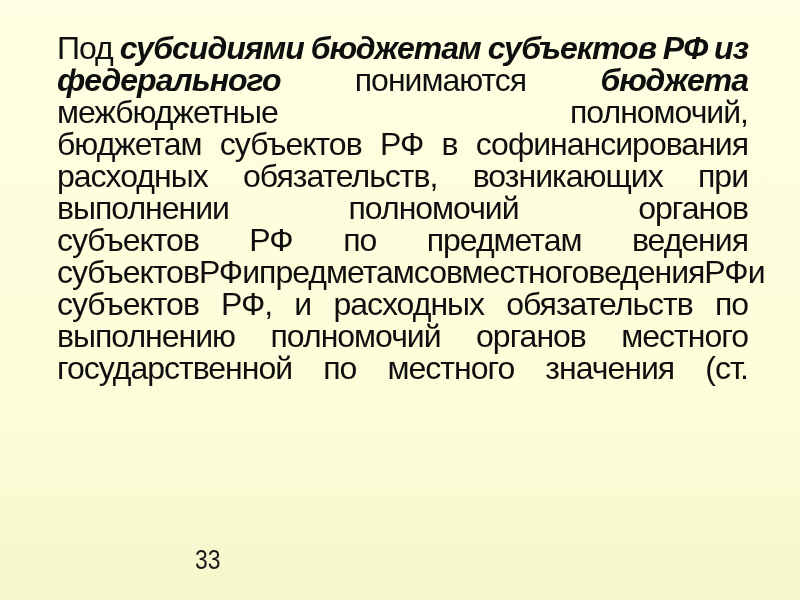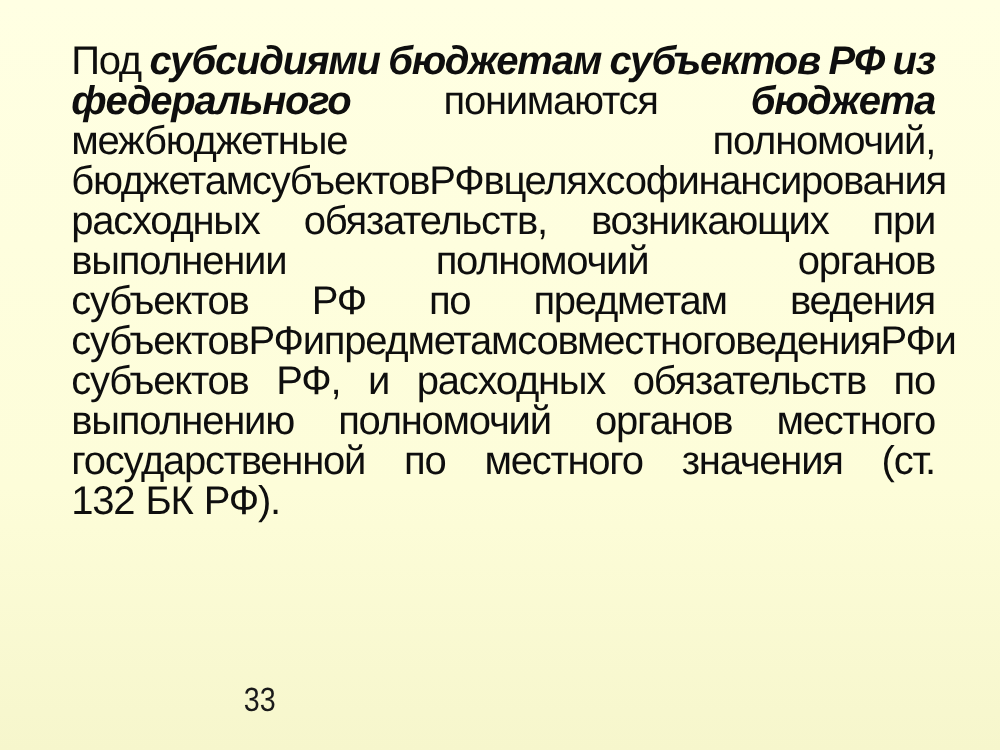--- a/index.html
+++ b/index.html
@@ -42,24 +42,23 @@
   }
 </style>
 </head>
 <body>
 
 <div class="slide">
   <div class="textblock">
       <div class="line"><span class="word">Под</span><span class="word bold">субсидиями</span><span class="word bold">бюджетам</span><span class="word bold">субъектов</span><span class="word bold">РФ</span><span class="word bold">из</span></div>
       <div class="line"><span class="word bold">федерального</span><span class="word">понимаются</span><span class="word bold">бюджета</span></div>
       <div class="line"><span class="word">межбюджетные</span><span class="word">полномочий,</span></div>
-      <div class="line"><span class="word">бюджетам</span><span class="word">субъектов</span><span class="word">РФ</span><span class="word">в</span><span class="word">целях</span><span class="word">софинансирования</span></div>
+      <div class="line"><span class="word">бюджетам</span><span class="word">субъектов</span><span class="word">РФ</span><span class="word">в</span><span class="word">софинансирования</span></div>
       <div class="line"><span class="word">расходных</span><span class="word">обязательств,</span><span class="word">возникающих</span><span class="word">при</span></div>
       <div class="line"><span class="word">выполнении</span><span class="word">полномочий</span><span class="word">органов</span></div>
       <div class="line"><span class="word">субъектов</span><span class="word">РФ</span><span class="word">по</span><span class="word">предметам</span><span class="word">ведения</span></div>
       <div class="line"><span class="word">субъектов</span><span class="word">РФ</span><span class="word">и</span><span class="word">предметам</span><span class="word">совместного</span><span class="word">ведения</span><span class="word">РФ</span><span class="word">и</span></div>
       <div class="line"><span class="word">субъектов</span><span class="word">РФ,</span><span class="word">и</span><span class="word">расходных</span><span class="word">обязательств</span><span class="word">по</span></div>
       <div class="line"><span class="word">выполнению</span><span class="word">полномочий</span><span class="word">органов</span><span class="word">местного</span></div>
       <div class="line"><span class="word">государственной</span><span class="word">по</span><span class="word">местного</span><span class="word">значения</span><span class="word">(ст.</span></div>
-      <div class="line last"><span class="word">132</span><span class="word">БК</span><span class="word">РФ).</span></div>
     </div>
   <div class="pagenum">33</div>
 </div>
 
 </body></html>

